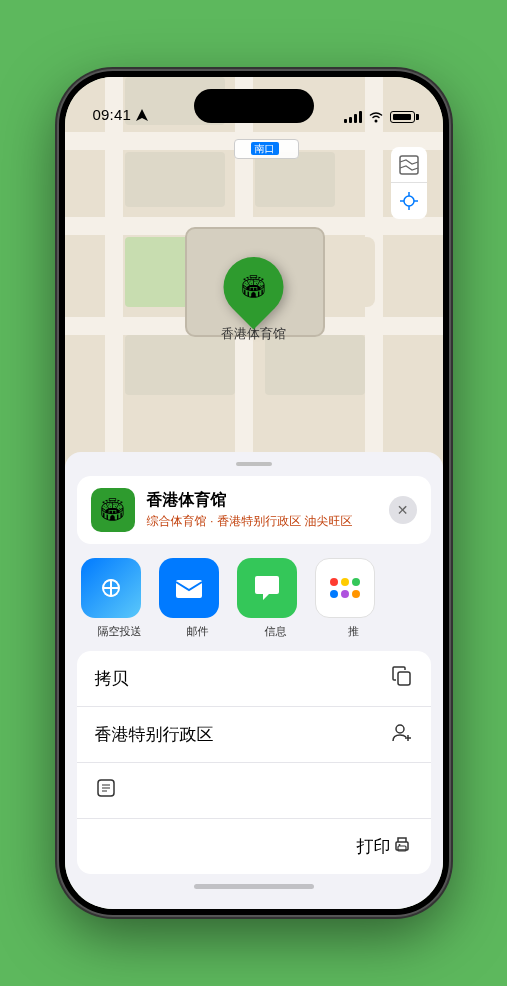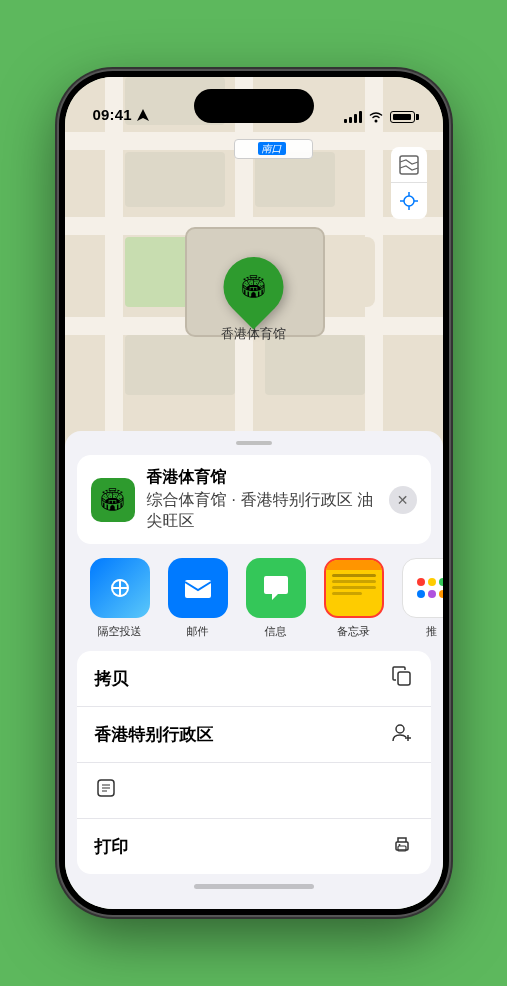--- a/index.html
+++ b/index.html
@@ -57,21 +57,21 @@
       height: 54px;
       display: flex;
       align-items: flex-end;
       padding: 0 28px 8px;
       justify-content: space-between;
       z-index: 50;
     }
 
     .status-time {
       font-size: 15px;
-      font-weight: 700;
+      font-weight: 400;
       color: #000;
       letter-spacing: 0.2px;
     }
 
     .status-icons {
       display: flex;
       align-items: center;
       gap: 6px;
     }
 
@@ -198,25 +198,24 @@
 
     
     .map-label {
       position: absolute;
       top: 62px;
       left: 50%;
       transform: translateX(-20px);
       background: rgba(255,255,255,0.9);
       border: 1px solid #ccc;
       border-radius: 4px;
-      padding: 2px 23px;
+      padding: 2px 16px;
       font-size: 11px;
       color: #333;
       white-space: nowrap;
-      font-style: italic;
     }
 
     
     .map-controls {
       position: absolute;
       top: 70px;
       right: 16px;
       display: flex;
       flex-direction: column;
       gap: 0;
@@ -292,22 +291,22 @@
       flex: 1;
     }
 
     .venue-name {
       font-size: 16px;
       font-weight: 600;
       color: #000;
     }
 
     .venue-desc {
-      font-size: 16px;
-      color: #404040;
+      font-size: 12px;
+      color: #c2410c;
       margin-top: 2px;
     }
 
     .close-btn {
       width: 28px;
       height: 28px;
       background: #e0e0e5;
       border-radius: 50%;
       display: flex;
       align-items: center;
@@ -322,21 +321,20 @@
     .share-row {
       display: flex;
       padding: 14px 16px 0;
       gap: 0;
       overflow: hidden;
     }
 
     .share-item {
       display: flex;
       flex-direction: column;
-      align-items: center;
       gap: 6px;
       width: 78px;
       flex-shrink: 0;
     }
 
     .share-icon-wrap {
       width: 60px;
       height: 60px;
       border-radius: 14px;
       display: flex;
@@ -387,34 +385,34 @@
       height: 8px;
       border-radius: 50%;
     }
 
     
     .action-list {
       background: white;
       margin: 12px 12px 0;
       border-radius: 14px;
       overflow: hidden;
-      font-weight: bold;
     }
 
     .action-item {
       display: flex;
       align-items: center;
       justify-content: space-between;
       padding: 14px 18px;
       border-bottom: 0.5px solid #e5e5ea;
       cursor: pointer;
     }
 
     .action-item:last-child {
       border-bottom: none;
+      justify-content: flex-end;
     }
 
     .action-text {
       font-size: 17px;
       color: #000;
     }
 
     .action-icon {
       font-size: 20px;
       color: #333;
@@ -569,32 +567,20 @@
 
         <div class="share-item">
           <div class="share-icon-wrap messages">
             <svg width="36" height="36" viewBox="0 0 36 36">
               <path d="M6 8 Q6 6 8 6 L28 6 Q30 6 30 8 L30 22 Q30 24 28 24 L20 24 L14 30 L14 24 L8 24 Q6 24 6 22 Z" fill="white"></path>
             </svg>
           </div>
           <span class="share-label">信息</span>
         </div>
 
-        <div class="share-item">
-          <div class="share-icon-wrap notes" style="background:#fecc00;border:2.5px solid #ff3b30;padding:0;overflow:hidden;flex-direction:column;justify-content:flex-start;">
-            <div style="background:#ff9500;width:100%;height:10px;flex-shrink:0;"></div>
-            <div style="padding:4px 6px;width:100%;flex:1;">
-              <div style="height:3px;background:rgba(0,0,0,0.3);border-radius:2px;margin-bottom:3px;"></div>
-              <div style="height:3px;background:rgba(0,0,0,0.2);border-radius:2px;margin-bottom:3px;"></div>
-              <div style="height:3px;background:rgba(0,0,0,0.2);border-radius:2px;margin-bottom:3px;"></div>
-              <div style="height:3px;background:rgba(0,0,0,0.2);border-radius:2px;width:70%;"></div>
-            </div>
-          </div>
-          <span class="share-label">备忘录</span>
-        </div>
 
         <div class="share-item">
           <div class="share-icon-wrap more" style="display:flex;flex-direction:column;align-items:center;justify-content:center;gap:4px;">
             <div class="more-dots">
               <div class="more-dot dot-red"></div>
               <div class="more-dot dot-yellow"></div>
               <div class="more-dot dot-green"></div>
             </div>
             <div class="more-dots">
               <div class="more-dot dot-blue"></div>

